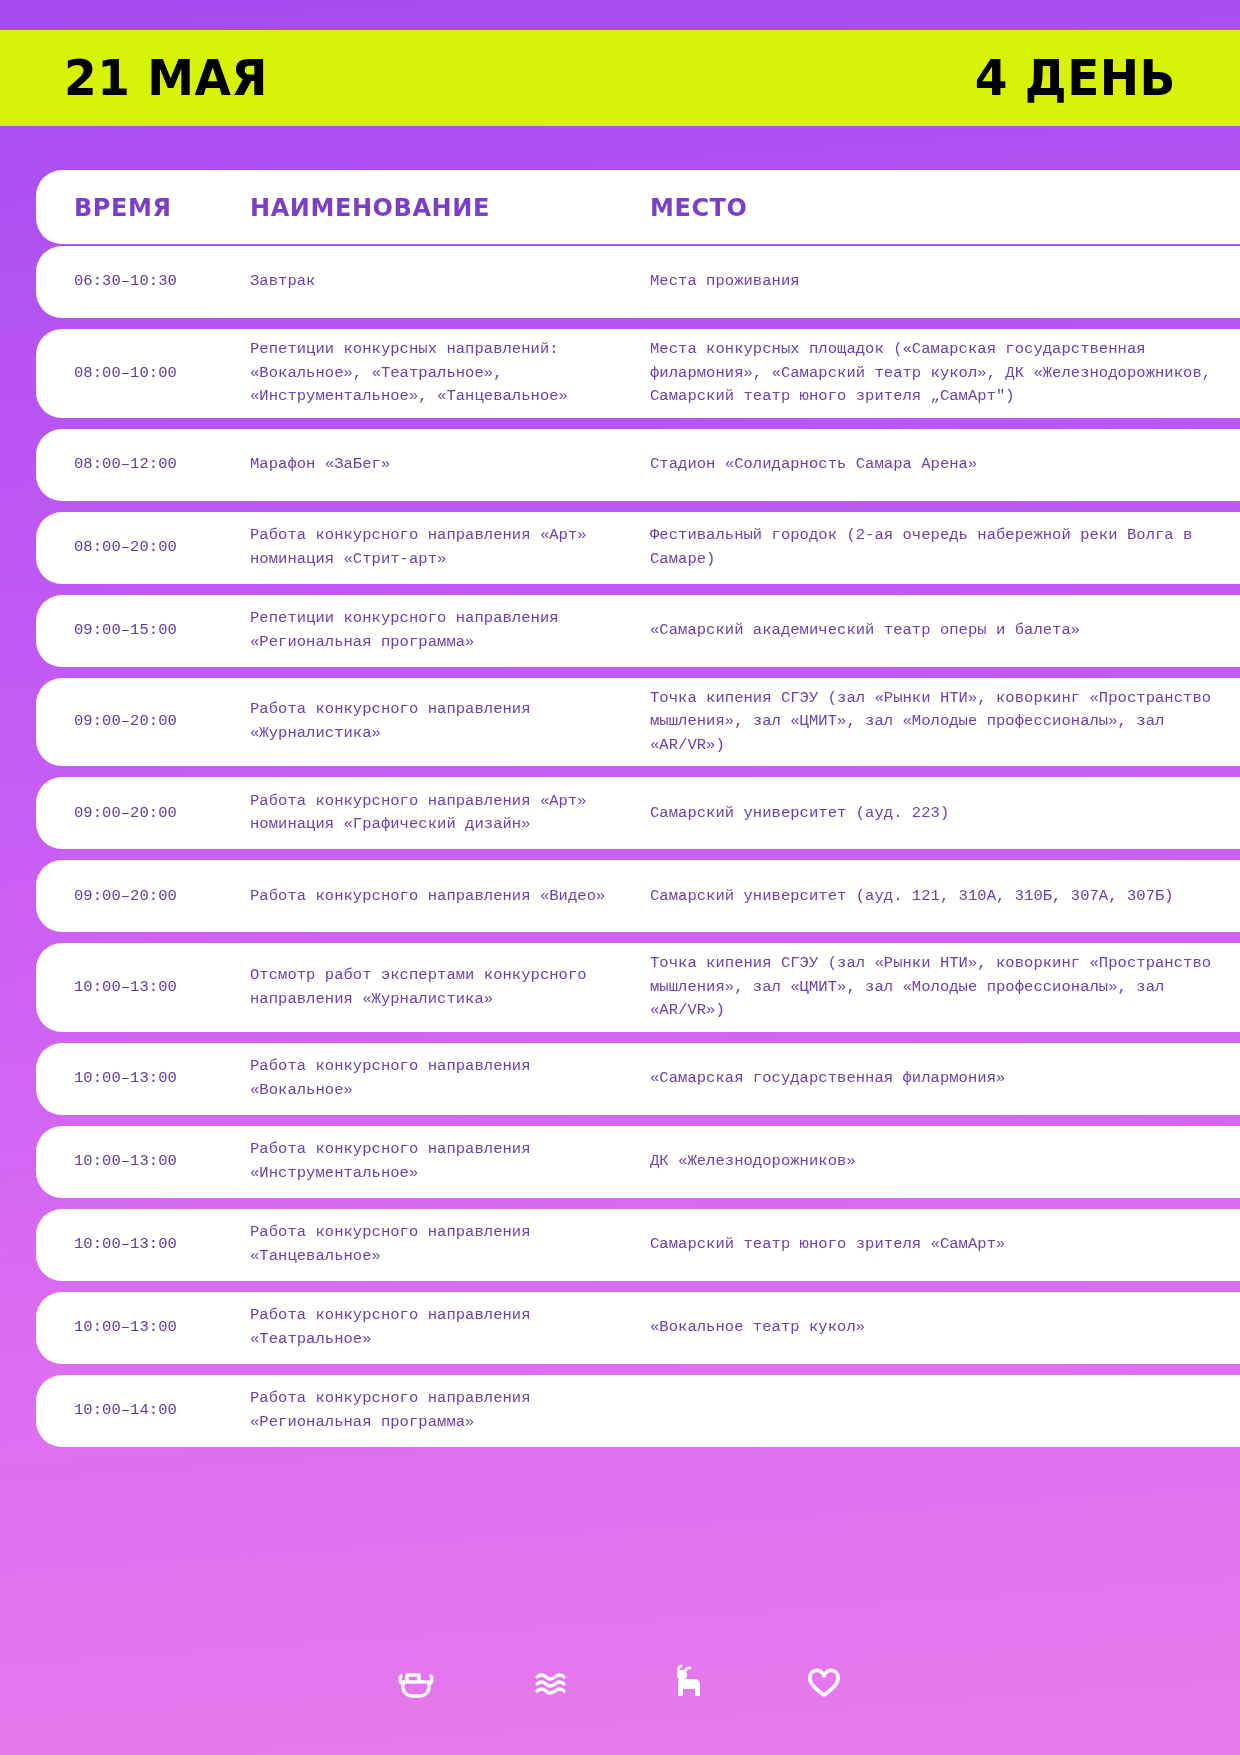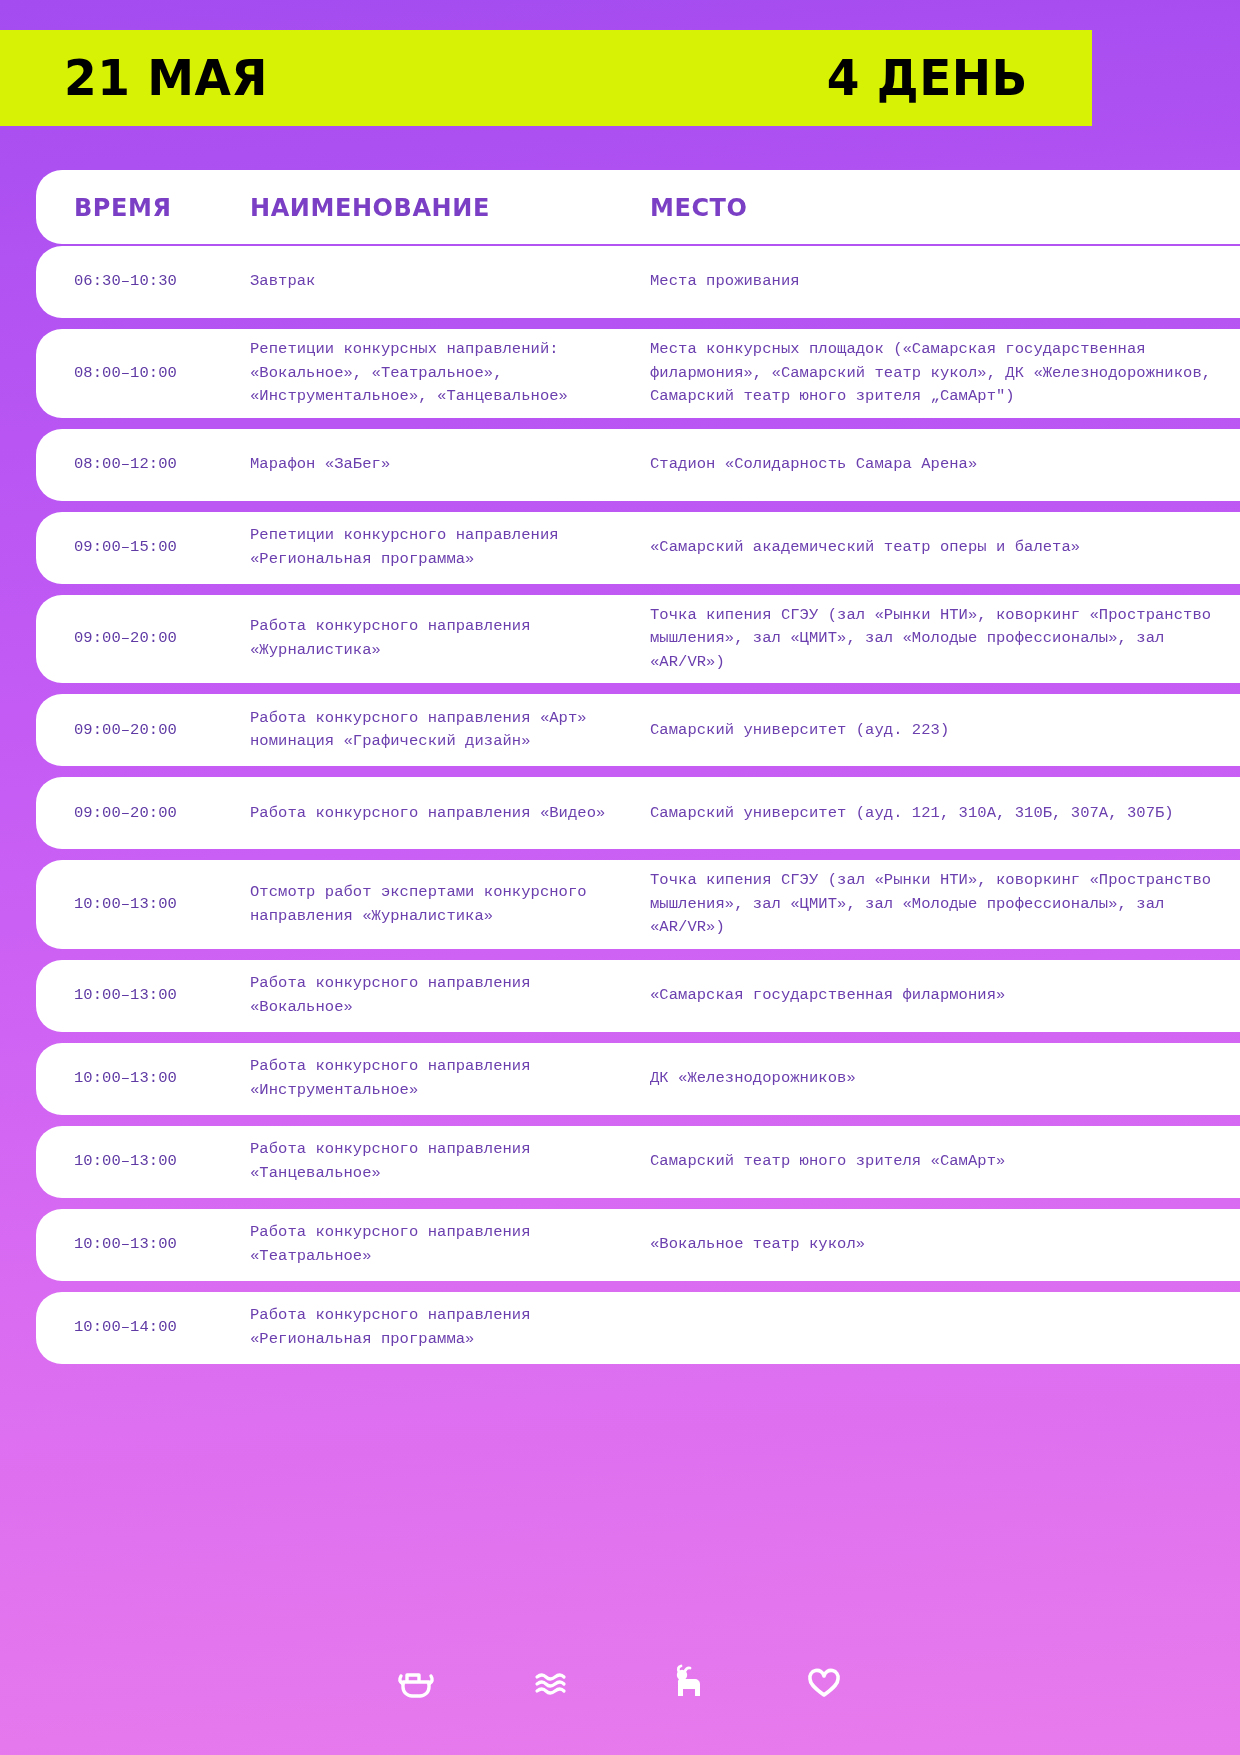--- a/index.html
+++ b/index.html
@@ -21,21 +21,21 @@
         #e87bec 100%);
     position: relative;
     overflow: hidden;
   }
 
   
   .banner {
     position: absolute;
     left: 0;
     top: 30px;
-    width: 1092px;
+    width: 1240px;
     height: 96px;
     background: #d7f205;
     display: flex;
     align-items: center;
     justify-content: space-between;
     padding: 0 64px;
   }
   .banner-text {
     font-family: "DejaVu Sans", sans-serif;
     font-weight: 700;
@@ -174,20 +174,31 @@
         <div class="cell time">08:00–12:00</div>
       </div>
     <div class="col-name">
         <div class="cell">Марафон «ЗаБег»</div>
       </div>
     <div class="col-place">
         <div class="cell">Стадион «Солидарность Самара Арена»</div>
       </div>
   </div>
 
+  <div class="card row-card">
+    <div class="col-time">
+        <div class="cell time">08:00–20:00</div>
+      </div>
+    <div class="col-name">
+        <div class="cell">Работа конкурсного направления «Арт» номинация «Стрит-арт»</div>
+      </div>
+    <div class="col-place">
+        <div class="cell">Фестивальный городок (2-ая очередь набережной реки Волга в Самаре)</div>
+      </div>
+  </div>
 
   <div class="card row-card">
     <div class="col-time">
         <div class="cell time">09:00–15:00</div>
       </div>
     <div class="col-name">
         <div class="cell">Репетиции конкурсного направления «Региональная программа»</div>
       </div>
     <div class="col-place">
         <div class="cell">«Самарский академический театр оперы и балета»</div>

